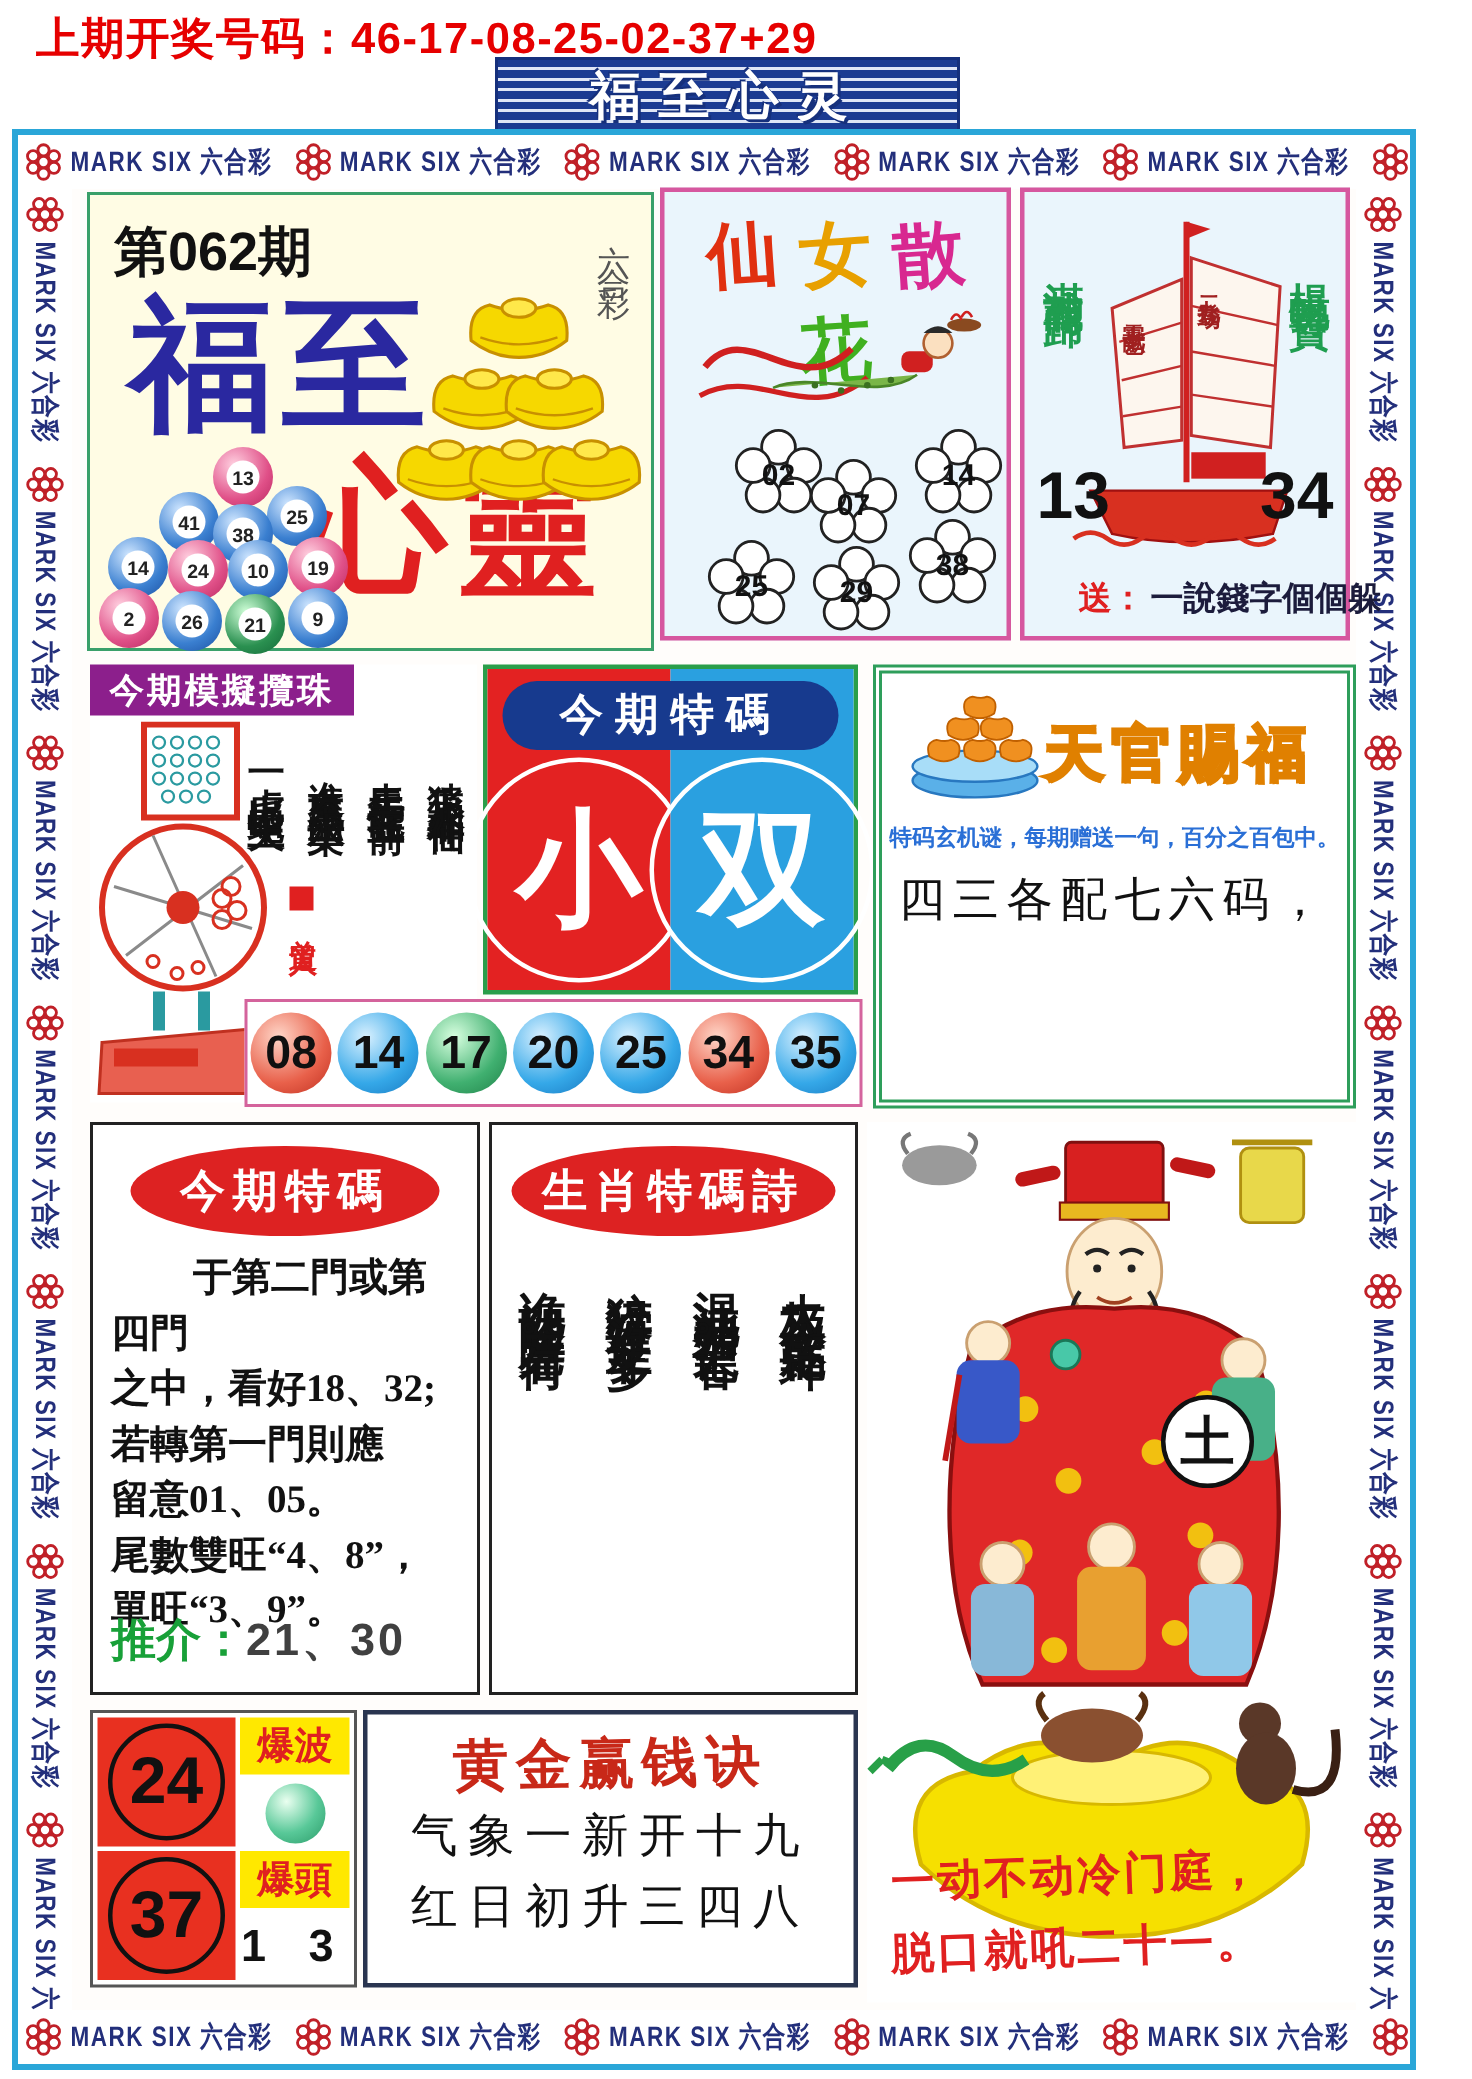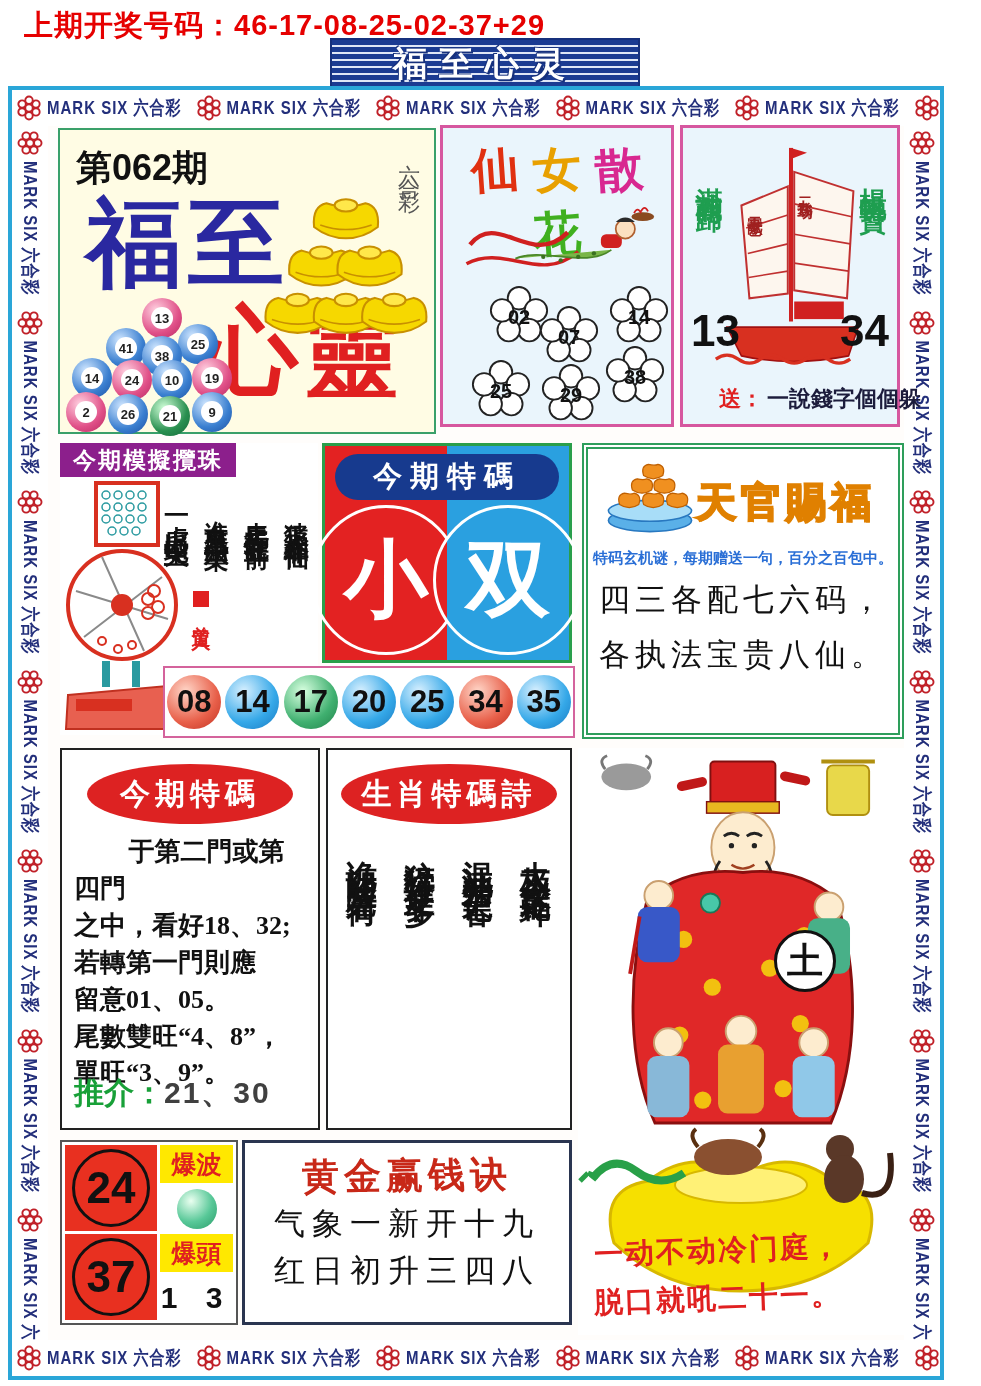--- a/index.html
+++ b/index.html
@@ -845,21 +845,20 @@
         <path d="M52,58 q-4,-12 6,-14 q8,2 12,0 q10,2 6,14 q-12,8 -24,0Z"></path>
         <path d="M82,58 q-4,-12 6,-14 q8,2 12,0 q10,2 6,14 q-12,8 -24,0Z"></path>
         <path d="M38,40 q-4,-12 6,-14 q8,2 12,0 q10,2 6,14 q-12,8 -24,0Z"></path>
         <path d="M66,40 q-4,-12 6,-14 q8,2 12,0 q10,2 6,14 q-12,8 -24,0Z"></path>
         <path d="M52,22 q-4,-12 6,-14 q8,2 12,0 q10,2 6,14 q-12,8 -24,0Z"></path>
       </g>
     </svg>
     <div class="bl-title">天官賜福</div>
     <div class="bl-sub">特码玄机谜，每期赠送一句，百分之百包中。</div>
     <div class="bl-line bl-l1">四三各配七六码，</div>
-    <div class="bl-line bl-l2">各执法宝贵八仙。</div>
   </div>
 
   <div class="panel p-forecast">
     <div class="oval">
         <span>今期特碼</span>
       </div>
     <div class="fbody">
         <div>于第二門或第四門</div>
         <div>之中，看好18、32;</div>
         <div>若轉第一門則應</div>

